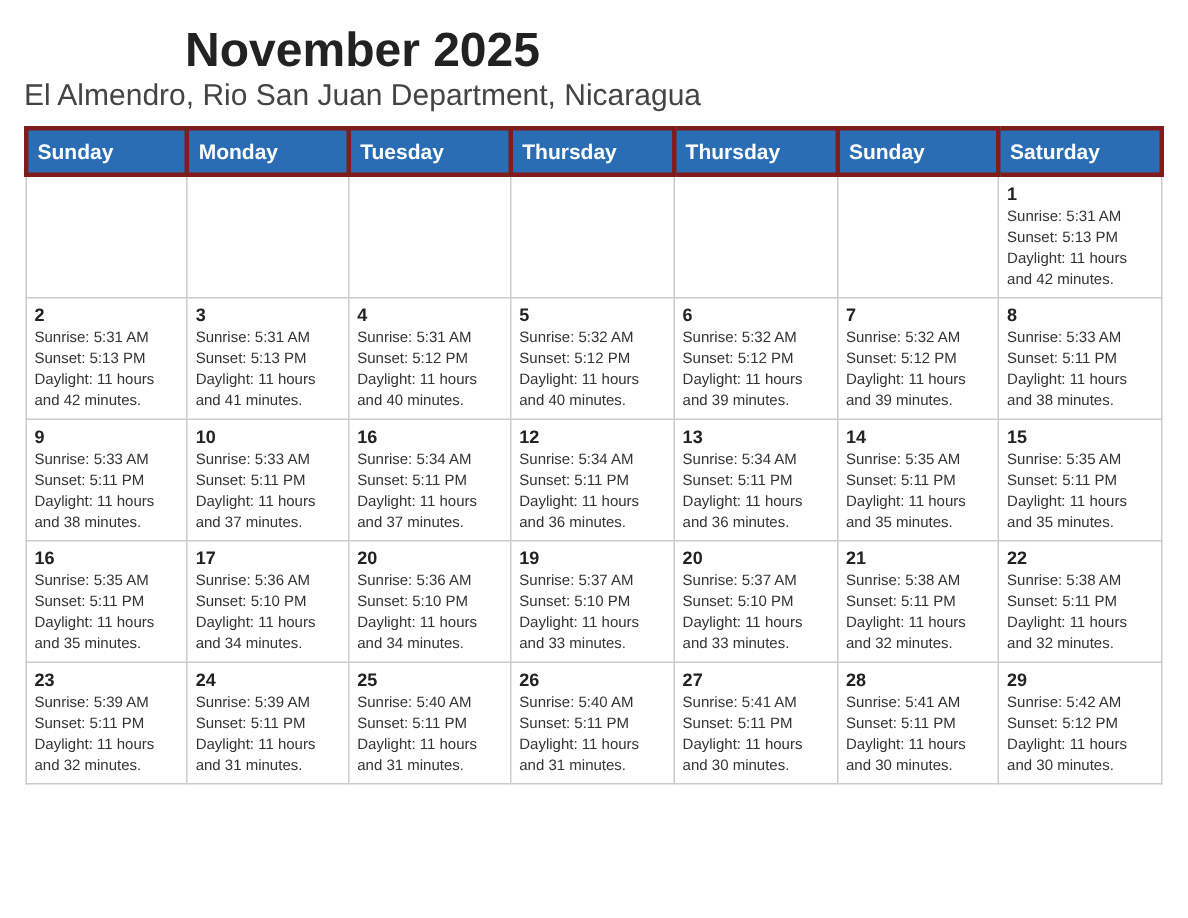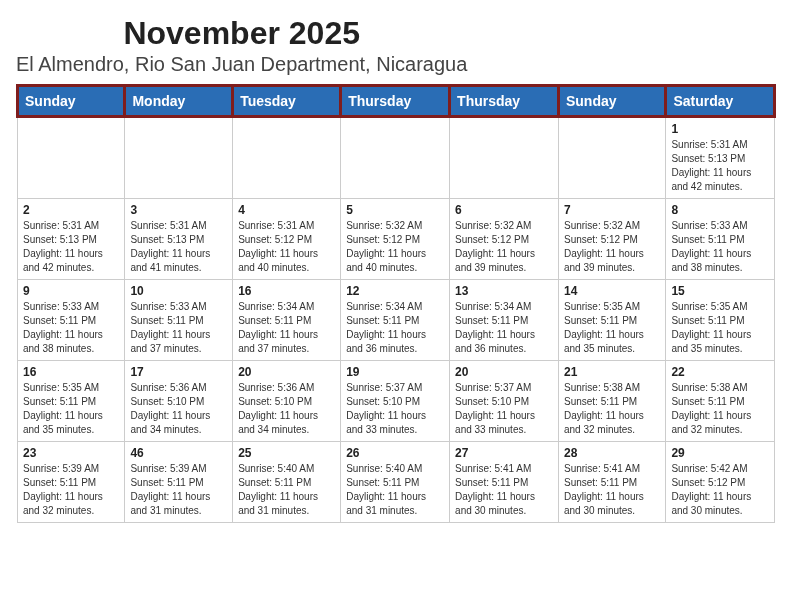--- a/index.html
+++ b/index.html
@@ -269,21 +269,21 @@
       </tr>
       <tr>
         <td>
           <span class="day-number">23</span>
           <div class="day-info" style="white-space: pre-line;">Sunrise: 5:39 AM
 Sunset: 5:11 PM
 Daylight: 11 hours
 and 32 minutes.</div>
         </td>
         <td>
-          <span class="day-number">46</span>
+          <span class="day-number">24</span>
           <div class="day-info" style="white-space: pre-line;">Sunrise: 5:39 AM
 Sunset: 5:11 PM
 Daylight: 11 hours
 and 31 minutes.</div>
         </td>
         <td>
           <span class="day-number">25</span>
           <div class="day-info" style="white-space: pre-line;">Sunrise: 5:40 AM
 Sunset: 5:11 PM
 Daylight: 11 hours

